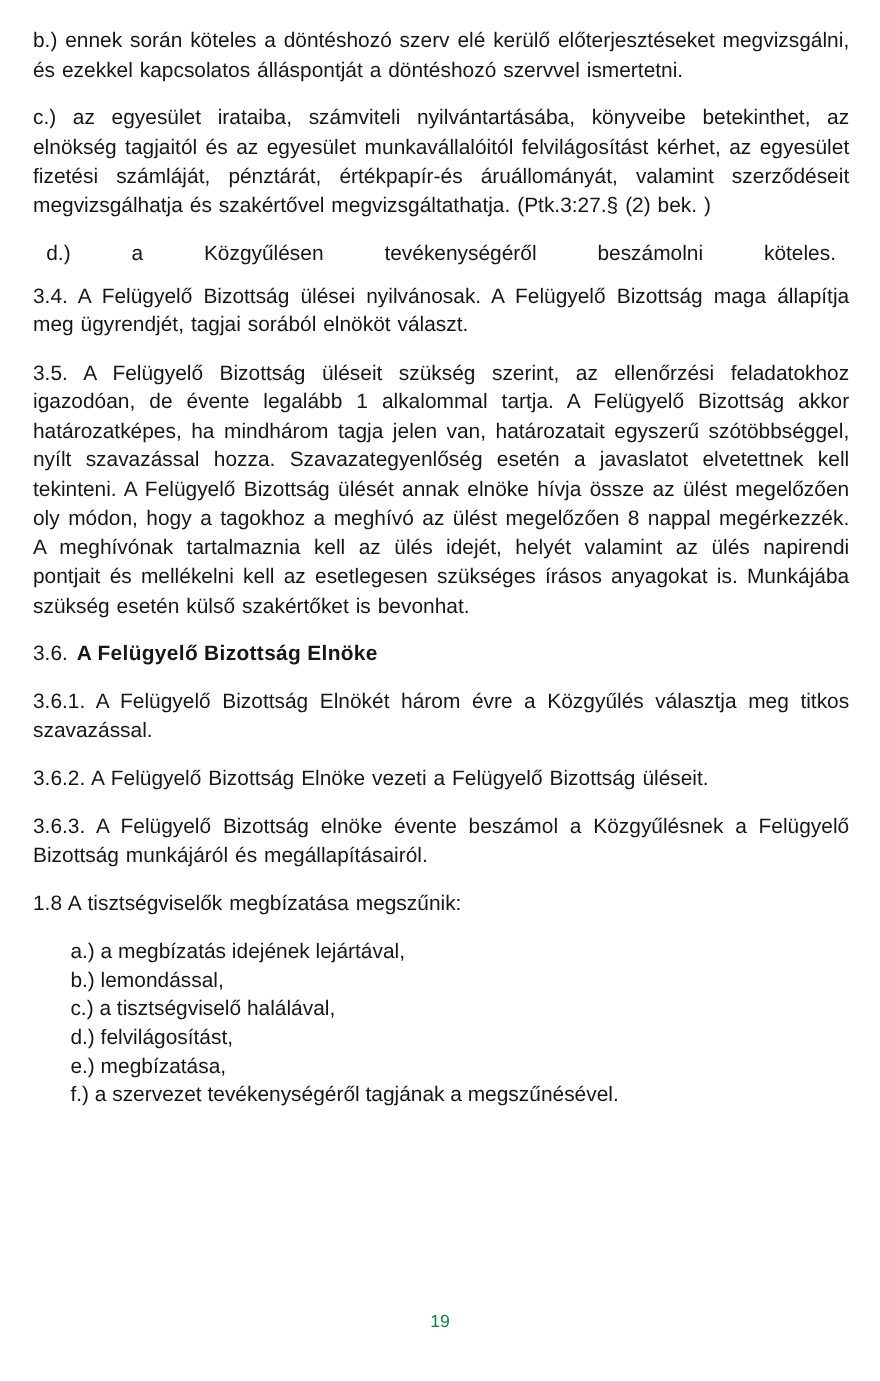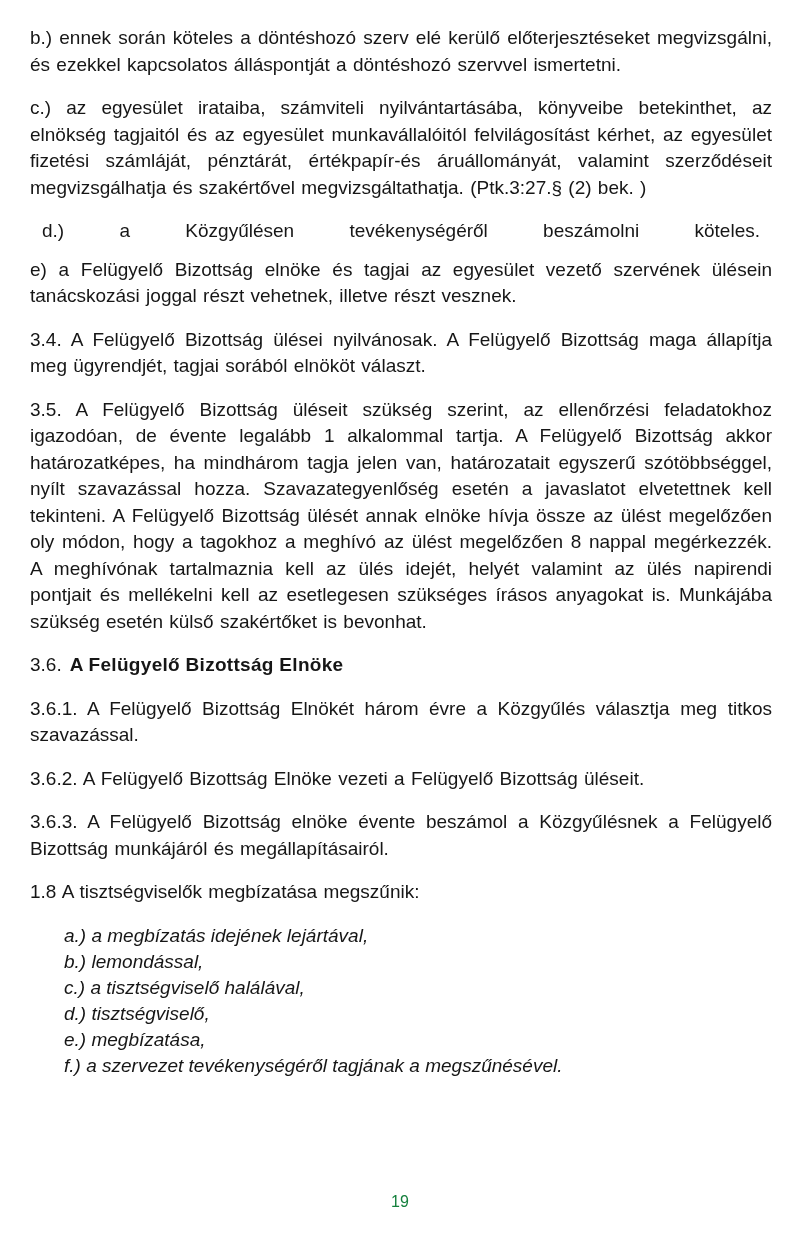--- a/index.html
+++ b/index.html
@@ -48,21 +48,20 @@
     letter-spacing: 0.3px;
   }
   .termination-list {
     list-style: none;
     margin: 0 0 17px 0;
     padding: 0 0 0 34px;
     line-height: 26px;
   }
   .termination-list li {
     text-align: left;
-    font-style: italic;
   }
   .page-number {
     position: absolute;
     bottom: 44px;
     left: 0;
     width: 100%;
     text-align: center;
     font-size: 16px;
     line-height: 18px;
     color: #15803d;
@@ -72,21 +71,20 @@
 <body>
 
 <div class="page">
 
   <p class="para">b.) ennek során köteles a döntéshozó szerv elé kerülő előterjesztéseket megvizsgálni, és ezekkel kapcsolatos álláspontját a döntéshozó szervvel ismertetni.</p>
 
   <p class="para">c.) az egyesület irataiba, számviteli nyilvántartásába, könyveibe betekinthet, az elnökség tagjaitól és az egyesület munkavállalóitól felvilágosítást kérhet, az egyesület fizetési számláját, pénztárát, értékpapír-és áruállományát, valamint szerződéseit megvizsgálhatja és szakértővel megvizsgáltathatja. (Ptk.3:27.§ (2) bek. )</p>
 
   <div>
     <div class="para-line-fulljustify">d.) a Közgyűlésen tevékenységéről beszámolni köteles.</div>
-    <p class="para-no-top">e) a Felügyelő Bizottság elnöke és tagjai az egyesület vezető szervének ülésein tanácskozási joggal részt vehetnek, illetve részt vesznek.</p>
   </div>
 
   <p class="para">3.4. A Felügyelő Bizottság ülései nyilvánosak. A Felügyelő Bizottság maga állapítja meg ügyrendjét, tagjai sorából elnököt választ.</p>
 
   <p class="para">3.5. A Felügyelő Bizottság üléseit szükség szerint, az ellenőrzési feladatokhoz igazodóan, de évente legalább 1 alkalommal tartja. A Felügyelő Bizottság akkor határozatképes, ha mindhárom tagja jelen van, határozatait egyszerű szótöbbséggel, nyílt szavazással hozza. Szavazategyenlőség esetén a javaslatot elvetettnek kell tekinteni. A Felügyelő Bizottság ülését annak elnöke hívja össze az ülést megelőzően oly módon, hogy a tagokhoz a meghívó az ülést megelőzően 8 nappal megérkezzék. A meghívónak tartalmaznia kell az ülés idejét, helyét valamint az ülés napirendi pontjait és mellékelni kell az esetlegesen szükséges írásos anyagokat is. Munkájába szükség esetén külső szakértőket is bevonhat.</p>
 
   <p class="section-heading">
     <span class="heading-number">3.6.</span><span class="heading-title">A Felügyelő Bizottság Elnöke</span>
   </p>
 
@@ -95,20 +93,20 @@
   <p class="para">3.6.2. A Felügyelő Bizottság Elnöke vezeti a Felügyelő Bizottság üléseit.</p>
 
   <p class="para">3.6.3. A Felügyelő Bizottság elnöke évente beszámol a Közgyűlésnek a Felügyelő Bizottság munkájáról és megállapításairól.</p>
 
   <p class="para">1.8 A tisztségviselők megbízatása megszűnik:</p>
 
   <ul class="termination-list">
     <li>a.) a megbízatás idejének lejártával,</li>
     <li>b.) lemondással,</li>
     <li>c.) a tisztségviselő halálával,</li>
-    <li>d.) tisztségviselő,</li>
+    <li>d.) felvilágosítást,</li>
     <li>e.) megbízatása,</li>
     <li>f.) a szervezet tevékenységéről tagjának a megszűnésével.</li>
   </ul>
 
   <div class="page-number">19</div>
 
 </div>
 
 </body></html>

